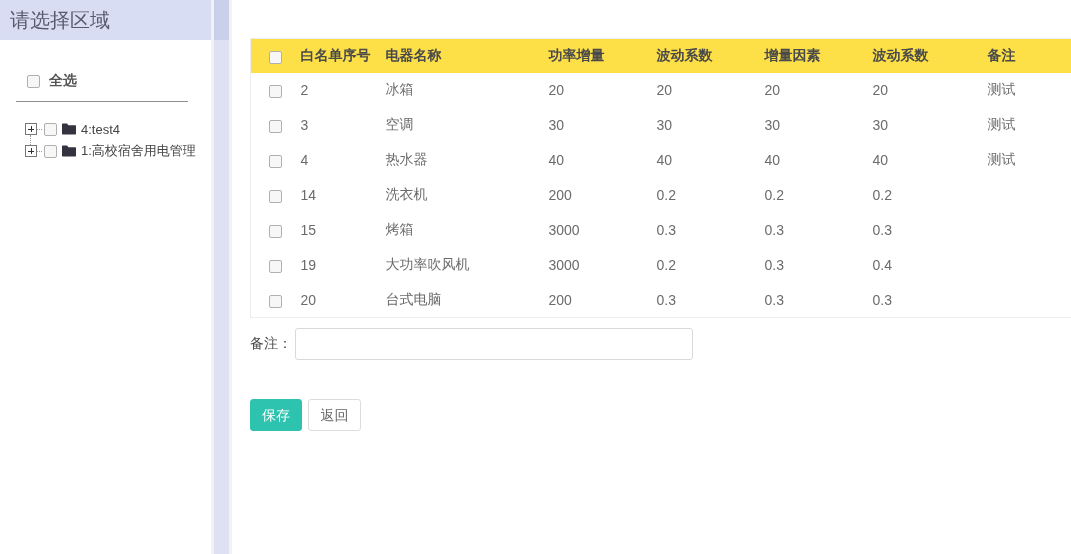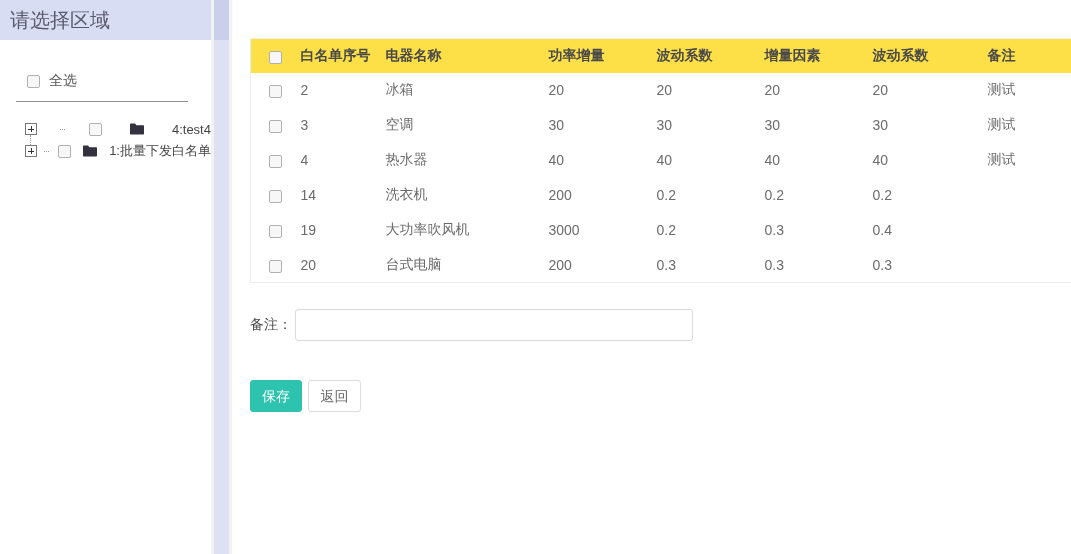--- a/index.html
+++ b/index.html
@@ -49,41 +49,40 @@
     white-space: nowrap;
     overflow: hidden;
   }
   .sidebar .panel-header { padding-left: 10px; }
 
   
   .select-all {
     margin: 32px 0 0 27px;
     display: flex; align-items: center;
   }
-  .select-all label { margin-left: 9px; color: #555; }
+  .select-all label { margin-left: 9px; color: #555; font-weight: bold; }
   .divider {
     margin: 11px 0 0 16px;
     width: 172px; height: 0;
     border-top: 1px solid #8f8f8f;
   }
   .tree {
     position: relative;
     margin-top: 16px;
     padding-left: 25px;
   }
   .tree-vline {
     position: absolute; left: 30px; top: 17px;
     height: 16px; width: 0;
     border-left: 1px dotted #9a9a9a;
   }
   .tree-item {
     display: flex; align-items: center;
     height: 22px;
     white-space: nowrap;
-    justify-content: space-between;
   }
   .expander {
     width: 12px; height: 12px;
     border: 1px solid #777;
     background: #fff;
     position: relative;
     flex: 0 0 12px;
   }
   .expander::before, .expander::after {
     content: ""; position: absolute; background: #333;
@@ -130,21 +129,21 @@
   }
   table.wl-table td {
     height: 35px;
     color: #6b6b6b;
     padding: 0;
   }
   table.wl-table th.cb-cell, table.wl-table td.cb-cell { padding-left: 18px; }
 
   
   .remark-row {
-    margin-top: 26px;
+    margin-top: 10px;
     display: flex; align-items: center;
   }
   .remark-label { color: #4a4a4a; flex: 0 0 auto; }
   .remark-input {
     margin-left: 3px;
     width: 398px; height: 32px;
     border: 1px solid #d9d9d9;
     border-radius: 3px;
     padding: 0 8px;
     font-family: inherit;
@@ -208,21 +207,21 @@
 
   <div class="tree-item">
     <span class="expander"></span>
     <span class="tree-dots"></span>
     <input type="checkbox" class="cbx" style="">
     <span class="folder">
       <svg width="14" height="12" viewBox="0 0 14 12">
             <path fill="#33323e" d="M0 1.5C0 .9.4.5 1 .5h4l1.4 1.7H13c.6 0 1 .4 1 1V10.5c0 .6-.4 1-1 1H1c-.6 0-1-.4-1-1V1.5z"></path>
           </svg>
     </span>
-    <span class="tree-label">1:批量下发白名单</span>
+    <span class="tree-label">1:高校宿舍用电管理</span>
   </div>
 </div>
 </div>
 
 <div class="gutter">
   <div class="gutter-strip">
     <div class="gutter-strip-top"></div>
   </div>
 </div>
 
@@ -302,20 +301,32 @@
     </td>
   <td>14</td>
             <td>洗衣机</td>
             <td>200</td>
             <td>0.2</td>
             <td>0.2</td>
             <td>0.2</td>
             <td></td>
           </tr>
 
+  <tr>
+    <td class="cb-cell">
+      <input type="checkbox" class="cbx" style="">
+    </td>
+  <td>15</td>
+            <td>烤箱</td>
+            <td>3000</td>
+            <td>0.3</td>
+            <td>0.3</td>
+            <td>0.3</td>
+            <td></td>
+          </tr>
 
   <tr>
     <td class="cb-cell">
       <input type="checkbox" class="cbx" style="">
     </td>
   <td>19</td>
             <td>大功率吹风机</td>
             <td>3000</td>
             <td>0.2</td>
             <td>0.3</td>

